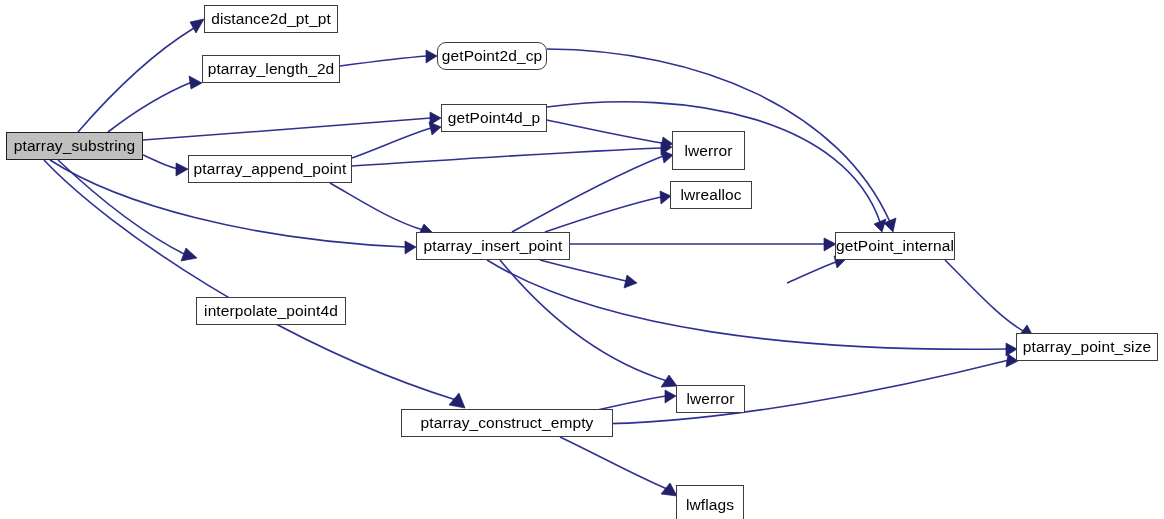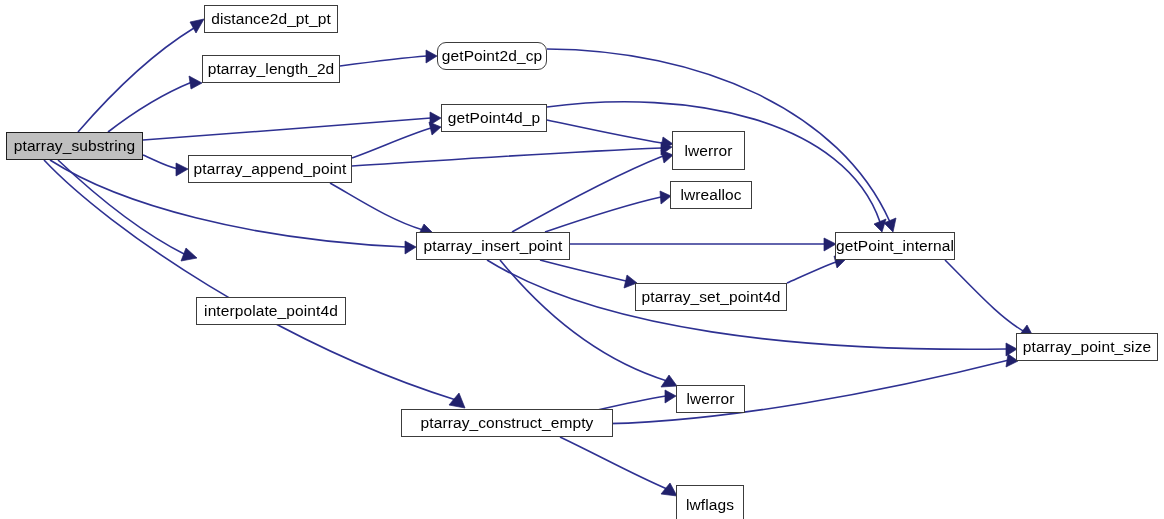--- a/index.html
+++ b/index.html
@@ -174,23 +174,20 @@
   </div>
 
   <div class="node" style="left:672px; top:131px; width:73px; height:39px;">
     <span class="node-label">lwerror</span>
   </div>
 
   <div class="node" style="left:670px; top:181px; width:82px; height:28px;">
     <span class="node-label">lwrealloc</span>
   </div>
 
-  <div class="node" style="left:635px; top:283px; width:152px; height:28px;">
-    <span class="node-label">ptarray_set_point4d</span>
-  </div>
 
   <div class="node" style="left:676px; top:385px; width:69px; height:28px;">
     <span class="node-label">lwerror</span>
   </div>
 
   <div class="node" style="left:676px; top:485px; width:68px; height:40px;">
     <span class="node-label">lwflags</span>
   </div>
 
   <div class="node" style="left:835px; top:232px; width:120px; height:28px;">

